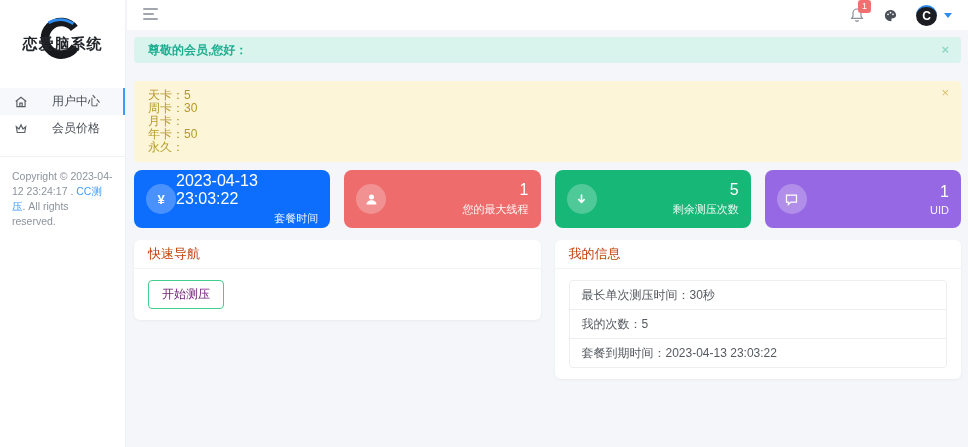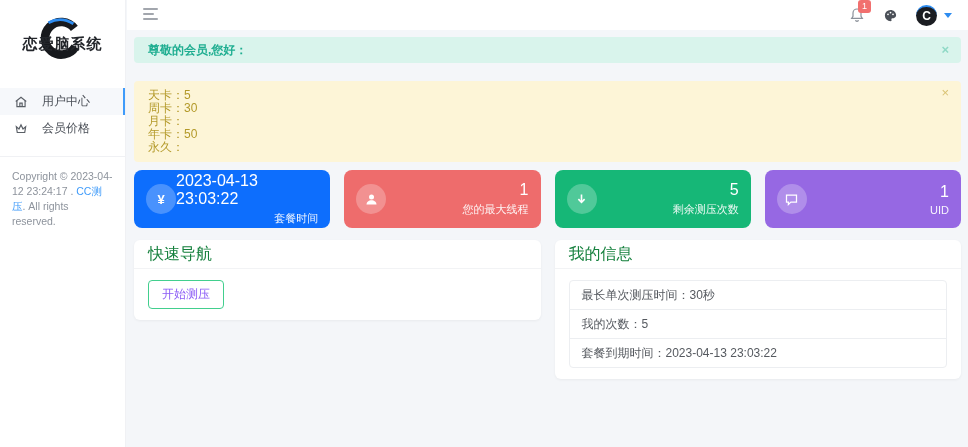--- a/index.html
+++ b/index.html
@@ -5,21 +5,21 @@
   * { box-sizing: border-box; margin: 0; padding: 0; }
   body { margin: 0; background: #fff; font-family: "Liberation Sans", sans-serif; }
   .app { position: relative; width: 968px; height: 447px; background: #f4f6f9; overflow: hidden; }
 
   
   .sidebar { position: absolute; left: 0; top: 0; width: 126px; height: 447px;
              background: #fff; border-right: 1px solid #f0f1f4; z-index: 5; }
   .logo { position: relative; height: 88px; display: flex; align-items: center; justify-content: center; }
   .logo svg { position: absolute; left: 36px; top: 16px; }
   .logo-text { position: relative; z-index: 1; font-size: 15px; font-weight: bold; color: #23262b; letter-spacing: 1px; }
-  .menu-item { position: relative; display: flex; align-items: center; gap: 14px;
+  .menu-item { position: relative; display: flex; align-items: center; gap: 24px;
                height: 27px; padding: 0 14px; font-size: 12px; color: #4a4f57; cursor: pointer; }
   .menu-item.active { background: #f6f8fb; }
   .menu-item.active::after { content: ""; position: absolute; right: 0; top: 0; bottom: 0; width: 2px; background: #3f9bfa; }
   .menu-item .mi-icon { width: 14px; height: 14px; display: inline-flex; }
   .sidebar-divider { height: 1px; background: #f0f1f4; margin: 14px 0 12px 0; }
   .copyright { padding: 0 12px; font-size: 10.5px; line-height: 15px; color: #8d939c; }
   .copyright a { color: #3f9bfa; text-decoration: none; cursor: pointer; }
 
   
   .main { position: absolute; left: 127px; top: 0; width: 841px; height: 447px; }
@@ -70,24 +70,24 @@
   .stat-icon { width: 30px; height: 30px; border-radius: 50%; background: rgba(255,255,255,.25);
                display: flex; align-items: center; justify-content: center; flex: 0 0 30px;
                font-size: 13px; font-weight: bold; }
   .stat-body { flex: 1; display: flex; flex-direction: column; align-items: flex-end; gap: 3px; }
   .stat-value { font-size: 16px; line-height: 18px; }
   .stat-label { font-size: 11px; opacity: .92; }
 
   
   .panels-row { display: flex; gap: 14px; align-items: flex-start; }
   .panel { flex: 1; background: #fff; border-radius: 6px; box-shadow: 0 1px 3px rgba(0,0,0,.05); }
-  .panel-header { height: 29px; display: flex; align-items: center; padding: 0 14px; font-size: 16px;
-                  color: #15803d; border-bottom: 1px solid #f2f3f5; }
+  .panel-header { height: 29px; display: flex; align-items: center; padding: 0 14px; font-size: 13px;
+                  color: #c2410c; border-bottom: 1px solid #f2f3f5; }
   .panel-body { padding: 11px 14px; }
-  .btn-outline-green { display: inline-block; border: 1px solid #42cf8e; color: #8b5cf6; background: #fff;
+  .btn-outline-green { display: inline-block; border: 1px solid #42cf8e; color: #701a75; background: #fff;
                        font-size: 12px; padding: 5px 13px; border-radius: 4px; cursor: pointer;
                        font-family: "Liberation Sans", sans-serif; }
   .info-list { border: 1px solid #eceef1; border-radius: 4px; }
   .info-item { padding: 7px 12px; font-size: 12px; color: #55595f; line-height: 14px;
                border-bottom: 1px solid #eceef1; }
   .info-item:last-child { border-bottom: none; }
 </style>
 </head>
 <body>
 

